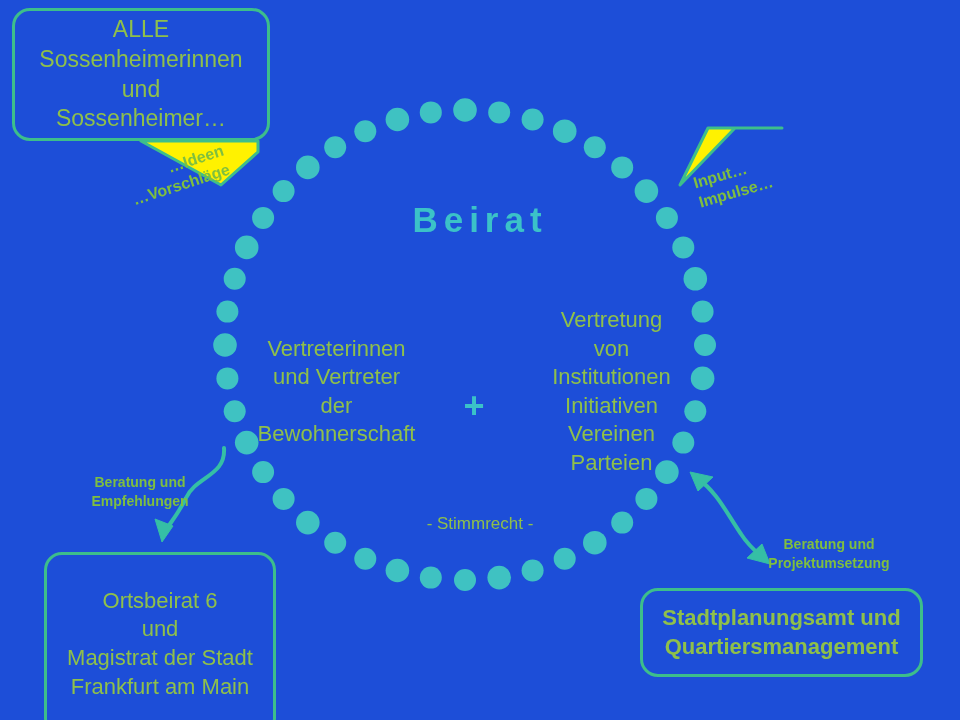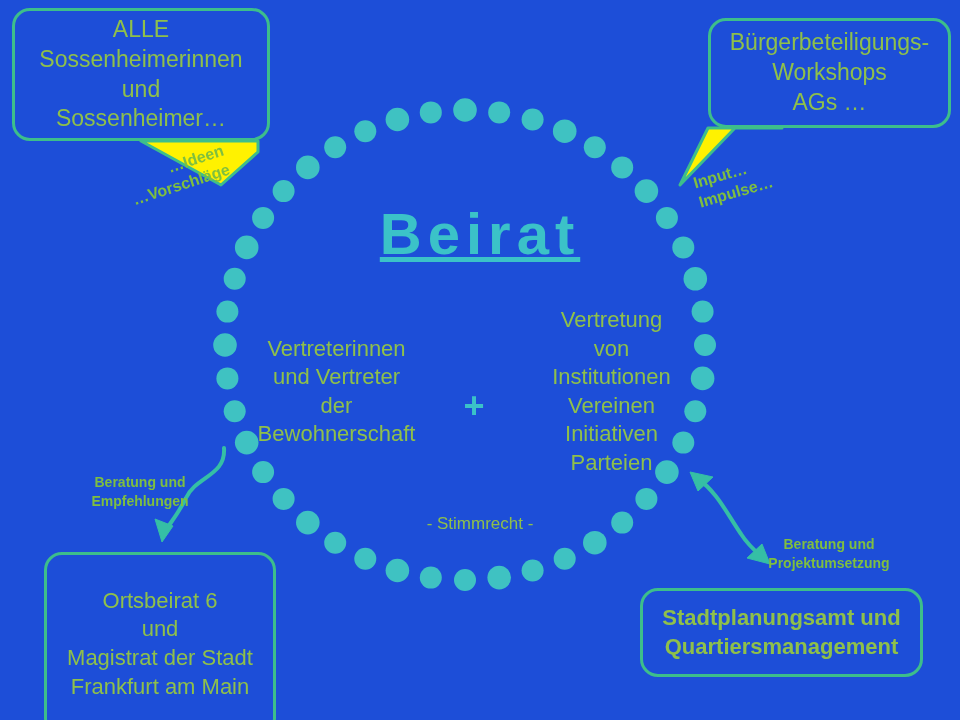--- a/index.html
+++ b/index.html
@@ -57,24 +57,23 @@
     font-size: 22px;
     font-weight: bold;
   }
 
   
   #beirat-title {
     position: absolute;
     left: 0; top: 200px; width: 960px;
     text-align: center;
     color: #3BC2C8;
-    font-size: 58px;
+    font-size: 35px;
     font-weight: bold;
     letter-spacing: 6px;
-    text-decoration: underline;
   }
   #center-columns {
     position: absolute;
     left: 244px; top: 306px; width: 460px;
     display: flex;
     justify-content: space-between;
     align-items: center;
   }
   .center-col {
     width: 185px;
@@ -201,25 +200,20 @@
     <path d="M 770 564 L 747 558 L 762 544 Z" fill="#35BFA5" stroke="#35BFA5" stroke-width="1"></path>
   </svg>
 
   <div class="bubble" id="bubble-citizens">
     <span class="line">ALLE</span>
     <span class="line">Sossenheimerinnen</span>
     <span class="line">und</span>
     <span class="line">Sossenheimer…</span>
   </div>
 
-  <div class="bubble" id="bubble-workshops">
-    <span class="line">Bürgerbeteiligungs-</span>
-    <span class="line">Workshops</span>
-    <span class="line">AGs …</span>
-  </div>
 
   <div class="rot-label" id="label-ideen">
     <div>…Ideen</div>
     <div>…Vorschläge</div>
   </div>
 
   <div class="rot-label" id="label-input">
     <div>Input…</div>
     <div>Impulse…</div>
   </div>
@@ -231,22 +225,22 @@
       <div>Vertreterinnen</div>
       <div>und Vertreter</div>
       <div>der</div>
       <div>Bewohnerschaft</div>
     </div>
     <div id="plus-sign">+</div>
     <div class="center-col">
       <div>Vertretung</div>
       <div>von</div>
       <div>Institutionen</div>
+      <div>Initiativen</div>
       <div>Vereinen</div>
-      <div>Initiativen</div>
       <div>Parteien</div>
     </div>
   </div>
 
   <div id="stimmrecht">- Stimmrecht -</div>
 
   <div class="arrow-label" id="label-beratung-empf">
     <div>Beratung und</div>
     <div>Empfehlungen</div>
   </div>

